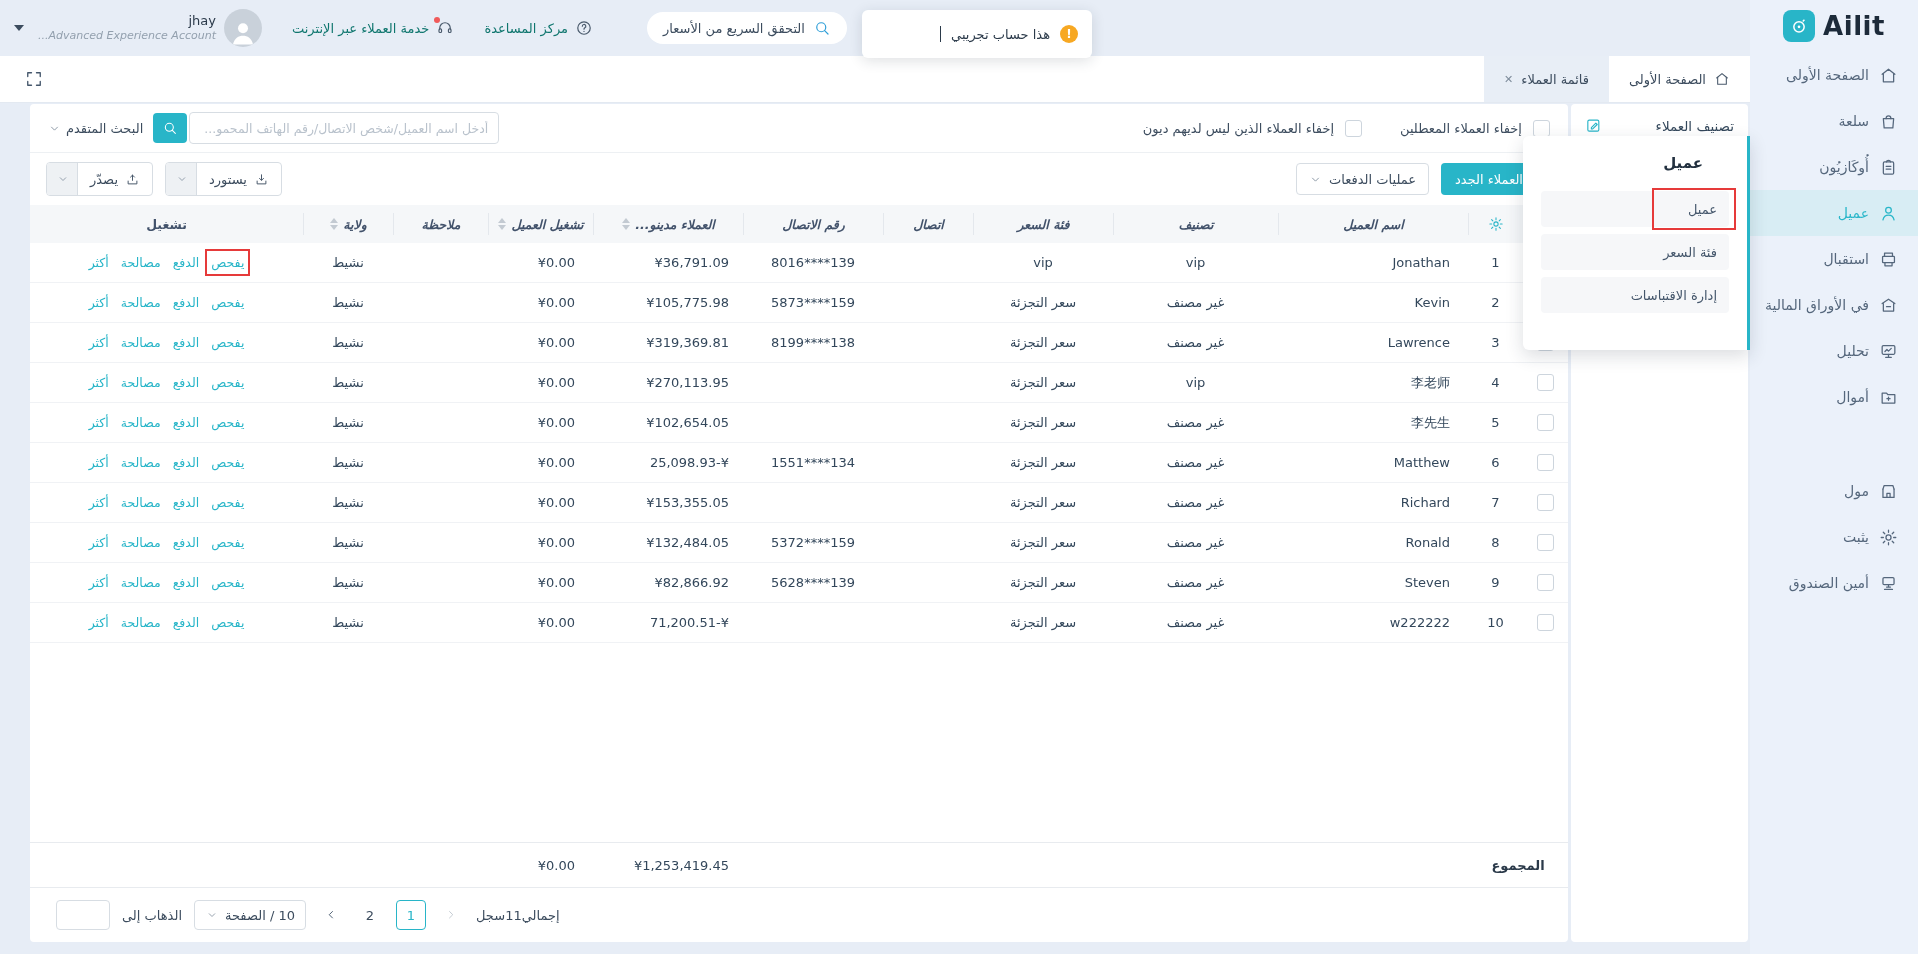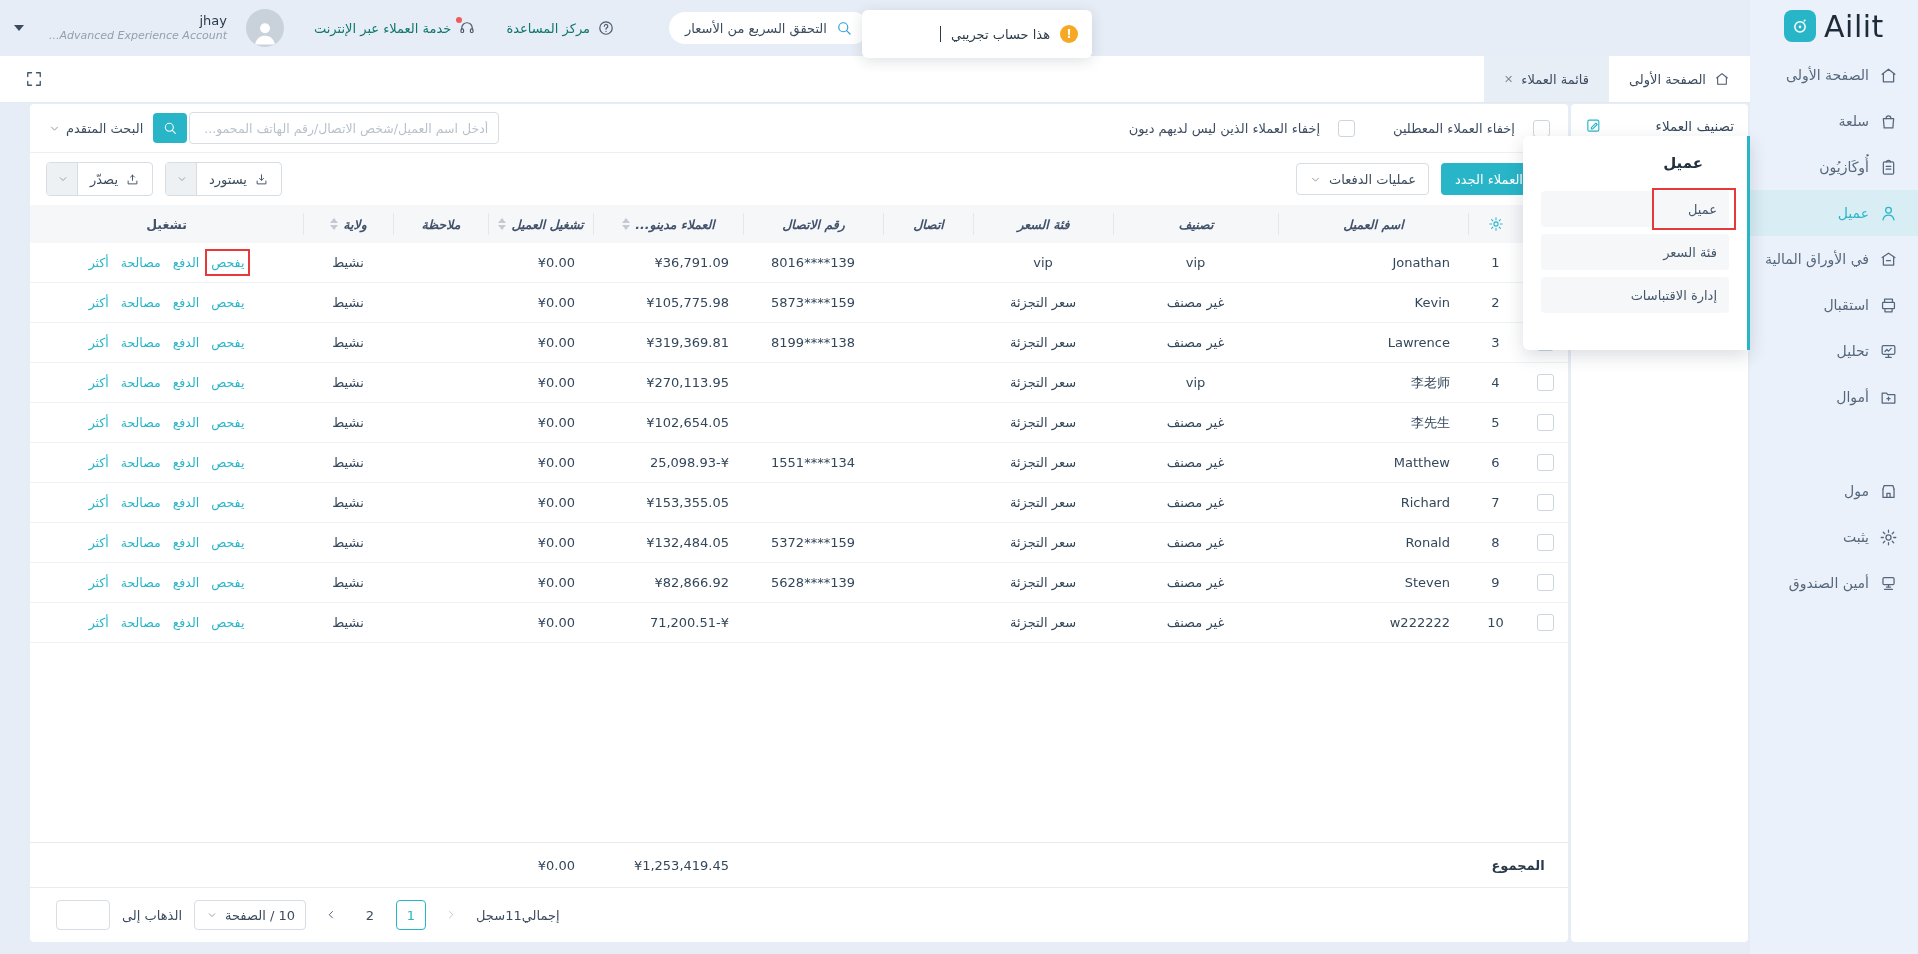--- a/index.html
+++ b/index.html
@@ -6,36 +6,36 @@
   body{width:1918px;height:954px;position:relative;overflow:hidden;background:#e7edf6;
        font-family:"DejaVu Sans","Liberation Sans",sans-serif;direction:rtl;color:#33475b;font-size:13px;}
   svg{display:block}
   .ic{stroke:currentColor;fill:none;stroke-width:1.6;stroke-linecap:round;stroke-linejoin:round}
   .ltr{direction:ltr;unicode-bidi:embed}
 
   
   #sidebar{position:absolute;top:0;right:0;width:168px;height:100%;background:#ebf1fa;z-index:40;}
   #logo{height:52px;display:flex;align-items:center;justify-content:center;gap:8px;direction:ltr;}
   #logo .mark{width:32px;height:32px;background:#28b5c8;border-radius:8px;display:flex;align-items:center;justify-content:center;color:#fff;}
-  #logo .word{font-size:30px;font-weight:normal;color:#1d2b3a;letter-spacing:.5px;}
+  #logo .word{font-size:26px;font-weight:bold;color:#1d2b3a;letter-spacing:.5px;}
   .side-item{height:46px;display:flex;align-items:center;gap:10px;padding-right:20px;color:#55677c;font-size:14px;cursor:pointer;}
   .side-item .sic{width:19px;height:19px;flex:0 0 auto;}
   .side-item.active{background:#d8edf4;color:#28b6c9;}
   .side-gap{height:48px;}
 
   
   #topbar{position:absolute;top:0;right:168px;left:0;height:56px;display:flex;align-items:center;
           justify-content:flex-end;gap:30px;padding:0 14px;}
   .hitem{display:flex;align-items:center;gap:7px;color:#0f766e;font-size:13px;cursor:pointer;}
   .hicon{width:18px;height:18px;color:#4a5a6c;position:relative;}
   .reddot{position:absolute;top:-2px;left:-2px;width:6px;height:6px;border-radius:50%;background:#f05a5a;}
   #quick-price{background:#fff;border-radius:16px;height:32px;display:flex;align-items:center;gap:8px;
                padding:0 16px;color:#3c4c5e;margin-left:24px;}
   #quick-price .hicon{color:#2f9fd8;}
-  #account{display:flex;align-items:center;gap:19px;direction:ltr;}
+  #account{display:flex;align-items:center;gap:8px;direction:ltr;}
   #acc-caret{width:0;height:0;border-left:5px solid transparent;border-right:5px solid transparent;border-top:6px solid #3c4c5e;margin-right:6px;}
   #acc-text{text-align:right;line-height:1.25;}
   #acc-name{font-size:13px;color:#2b3a4a;}
   #acc-sub{font-size:11px;color:#93a0ae;font-style:italic;}
   #avatar{width:38px;height:38px;border-radius:50%;background:#c9d1da;display:flex;align-items:flex-end;justify-content:center;overflow:hidden;color:#fff;}
 
   
   #demo-tip{position:absolute;top:10px;left:862px;width:202px;height:48px;background:#fff;border-radius:6px;
             box-shadow:0 3px 14px rgba(30,45,60,.14);display:flex;align-items:center;gap:10px;padding:0 14px;z-index:70;}
   #demo-tip .warn{width:18px;height:18px;border-radius:50%;background:#f7a823;color:#fff;font-size:12px;font-weight:bold;
@@ -65,21 +65,21 @@
   #submenu .title{font-size:15px;font-weight:bold;color:#22303f;text-align:right;padding:4px 26px 12px 0;}
   .submenu-item{position:relative;height:36px;margin:7px 0;background:#f6f7f9;border-radius:4px;
                 display:flex;align-items:center;justify-content:flex-start;padding:0 12px;font-size:13px;color:#44566b;cursor:pointer;}
   .submenu-item .red-outline{position:absolute;top:-3px;bottom:-3px;right:-7px;width:80px;border:2px solid #e63a3a;pointer-events:none;}
 
   
   #main{position:absolute;top:104px;right:350px;left:30px;bottom:12px;background:#fff;border-radius:4px;
         display:flex;flex-direction:column;overflow:hidden;}
   
   #filter-row{height:48px;flex:0 0 auto;border-bottom:1px solid #edf0f3;display:flex;align-items:center;gap:38px;padding:0 18px;}
-  .chk-group{display:flex;align-items:center;gap:18px;color:#3c4c5e;font-size:13px;cursor:pointer;}
+  .chk-group{display:flex;align-items:center;gap:11px;color:#3c4c5e;font-size:13px;cursor:pointer;}
   .cb{width:15px;height:15px;border:1.5px solid #cdd5dd;border-radius:3px;background:#fff;flex:0 0 auto;cursor:pointer;}
   #search-group{margin-inline-start:auto;display:flex;align-items:center;}
   #search-input{width:288px;height:30px;border:1px solid #d7dde3;border-radius:4px;padding:0 10px;font-size:12.5px;
                 font-family:inherit;color:#33475b;background:#fff;outline:none;}
   #search-input::placeholder{color:#b9c2cc;}
   #search-btn{width:34px;height:30px;background:#28b5c8;border:none;border-radius:4px;margin-right:2px;color:#fff;
               display:flex;align-items:center;justify-content:center;cursor:pointer;}
   #advanced{display:flex;align-items:center;gap:5px;margin-right:10px;color:#3c4c5e;font-size:13px;cursor:pointer;}
   .chev{width:13px;height:13px;color:#7d8b9a;}
 
@@ -180,36 +180,36 @@
           <svg class="ic" viewBox="0 0 24 24" width="19" height="19">
             <circle cx="12" cy="8" r="3.6"></circle>
             <path d="M5 20c.8-4 3.5-6 7-6s6.2 2 7 6"></path>
           </svg>
         </span>
         <span>عميل</span>
       </div>
       <div class="side-item">
         <span class="sic">
           <svg class="ic" viewBox="0 0 24 24" width="19" height="19">
+            <path d="M7 8V4h10v4"></path>
+            <rect x="4.5" y="8" width="15" height="8" rx="1"></rect>
+            <path d="M7.5 16v4h9v-4"></path>
+          </svg>
+        </span>
+        <span>استقبال</span>
+      </div>
+      <div class="side-item">
+        <span class="sic">
+          <svg class="ic" viewBox="0 0 24 24" width="19" height="19">
             <path d="M4 9.5L12 4l8 5.5"></path>
             <path d="M5.5 9.5V19h13V9.5"></path>
             <path d="M9.5 13.5h5"></path>
           </svg>
         </span>
         <span>في الأوراق المالية</span>
-      </div>
-      <div class="side-item">
-        <span class="sic">
-          <svg class="ic" viewBox="0 0 24 24" width="19" height="19">
-            <path d="M7 8V4h10v4"></path>
-            <rect x="4.5" y="8" width="15" height="8" rx="1"></rect>
-            <path d="M7.5 16v4h9v-4"></path>
-          </svg>
-        </span>
-        <span>استقبال</span>
       </div>
       <div class="side-item">
         <span class="sic">
           <svg class="ic" viewBox="0 0 24 24" width="19" height="19">
             <rect x="4" y="4.5" width="16" height="11" rx="1.5"></rect>
             <path d="M7.5 12l2.5-2.5 2 2 3.5-3.5"></path>
             <path d="M12 15.5V19M8.5 19.5h7"></path>
           </svg>
         </span>
         <span>تحليل</span>

